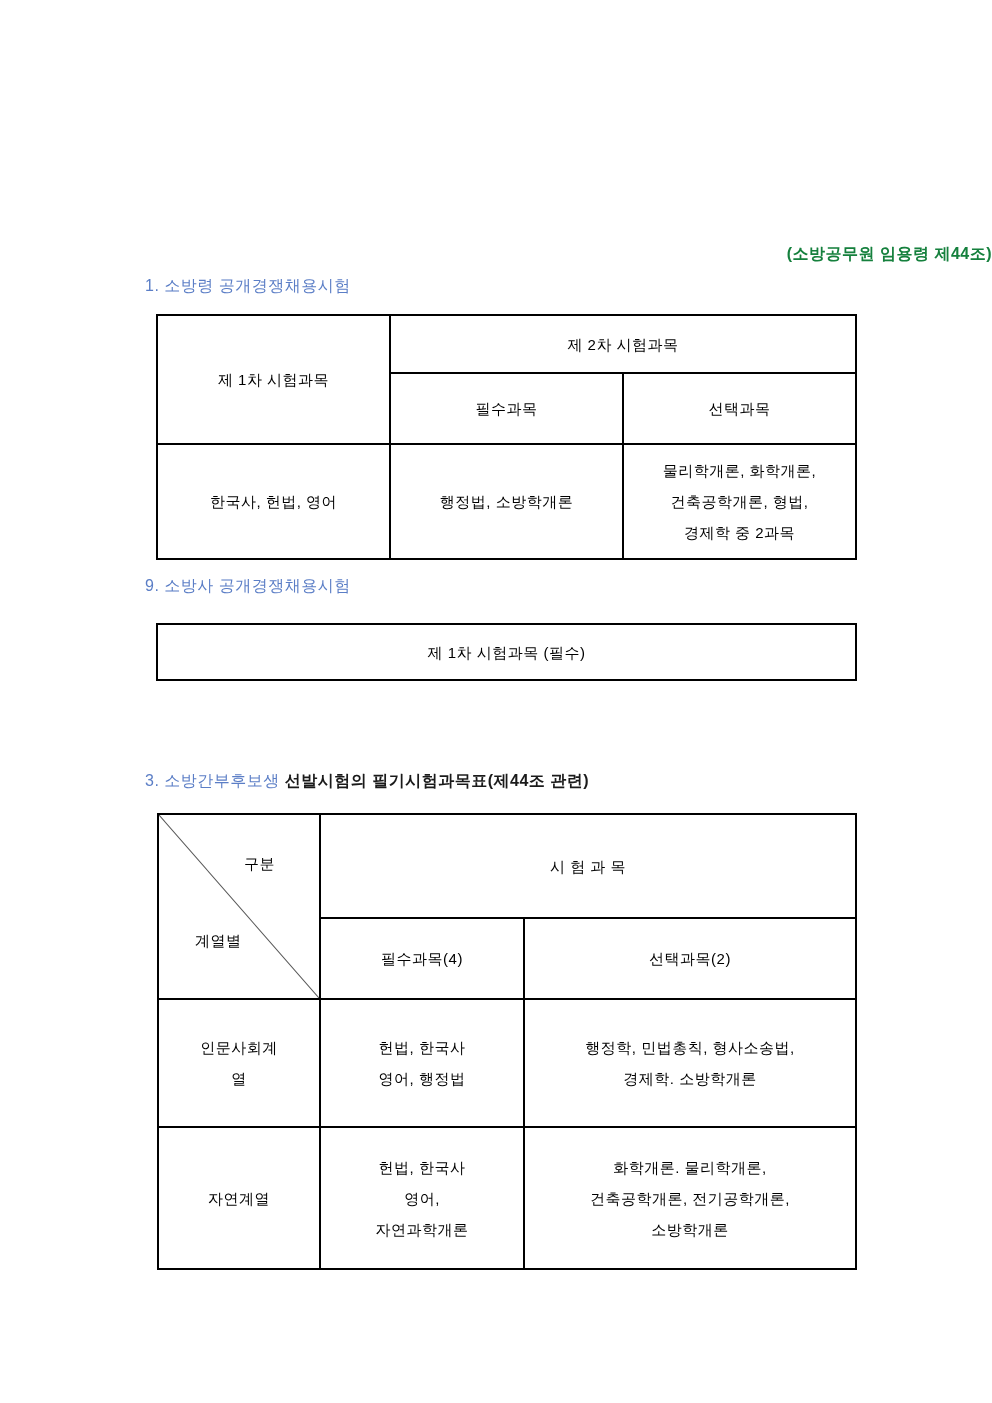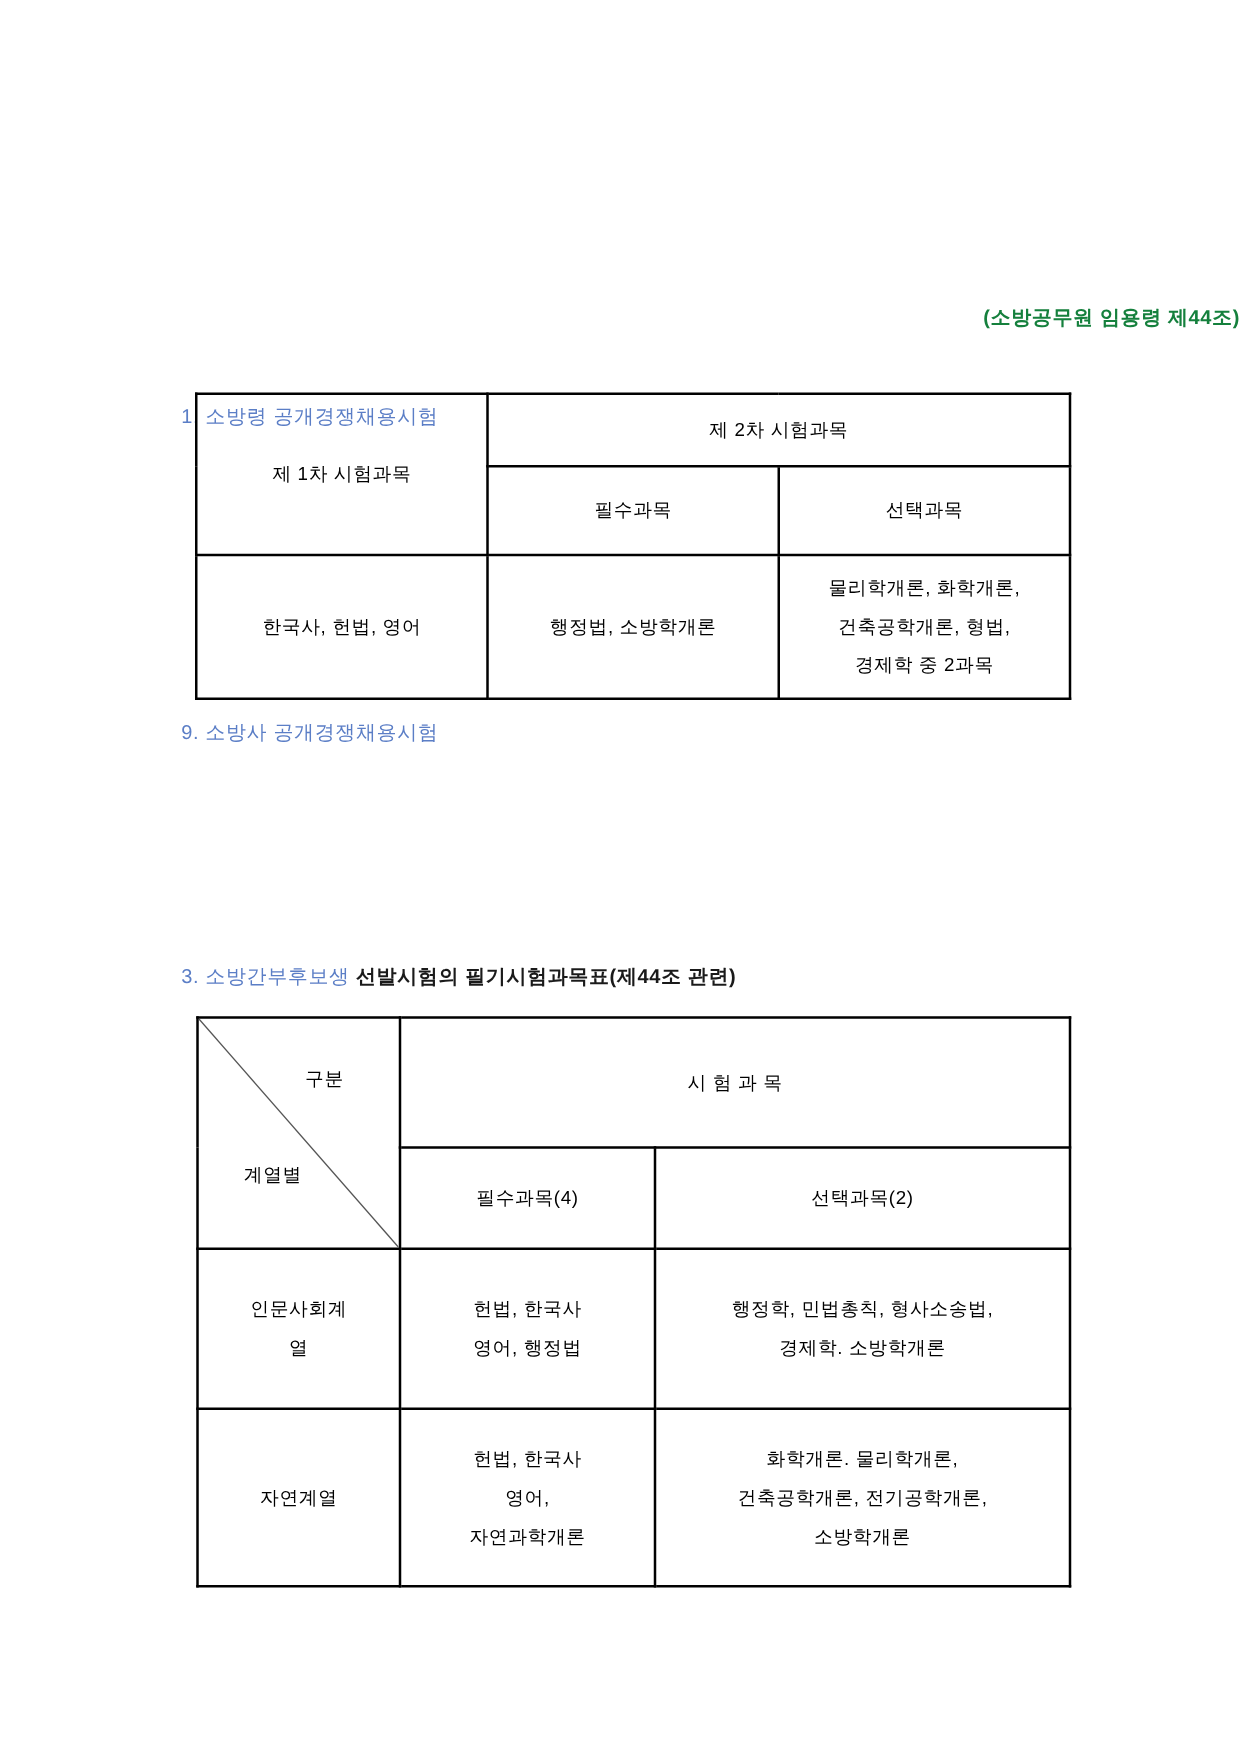--- a/index.html
+++ b/index.html
@@ -81,21 +81,21 @@
     left: 36px;
   }
 </style>
 </head>
 <body>
 
 <div class="page">
 
   <div class="doc-subtitle">(소방공무원 임용령 제44조)</div>
 
-  <div class="sec-heading" style="top:276px;margin-top:47px;">1. 소방령 공개경쟁채용시험</div>
+  <div class="sec-heading" style="top:276px;">1. 소방령 공개경쟁채용시험</div>
 
   <table class="tbl" style="left:156px; top:314px; width:699px;">
     <colgroup>
         <col style="width:233px;">
         <col style="width:233px;">
         <col style="width:233px;">
       </colgroup>
     <tbody>
       <tr style="height:58px;">
         <td rowspan="2">제 1차 시험과목</td>
@@ -115,20 +115,23 @@
     </tbody>
   </table>
 
   <div class="sec-heading" style="top:576px;">9. 소방사 공개경쟁채용시험</div>
 
   <table class="tbl" style="left:156px; top:623px; width:699px;">
     <colgroup>
         <col style="width:699px;">
       </colgroup>
     <tbody>
+      <tr style="height:56px;">
+        <td>제 1차 시험과목 (필수)</td>
+      </tr>
     </tbody>
   </table>
 
   <div class="sec-heading" style="top:771px;">
     <span>3. 소방간부후보생</span><span class="black-part"> 선발시험의 필기시험과목표(제44조 관련)</span>
   </div>
 
   <table class="tbl" style="left:157px; top:813px; width:698px;">
     <colgroup>
         <col style="width:162px;">

